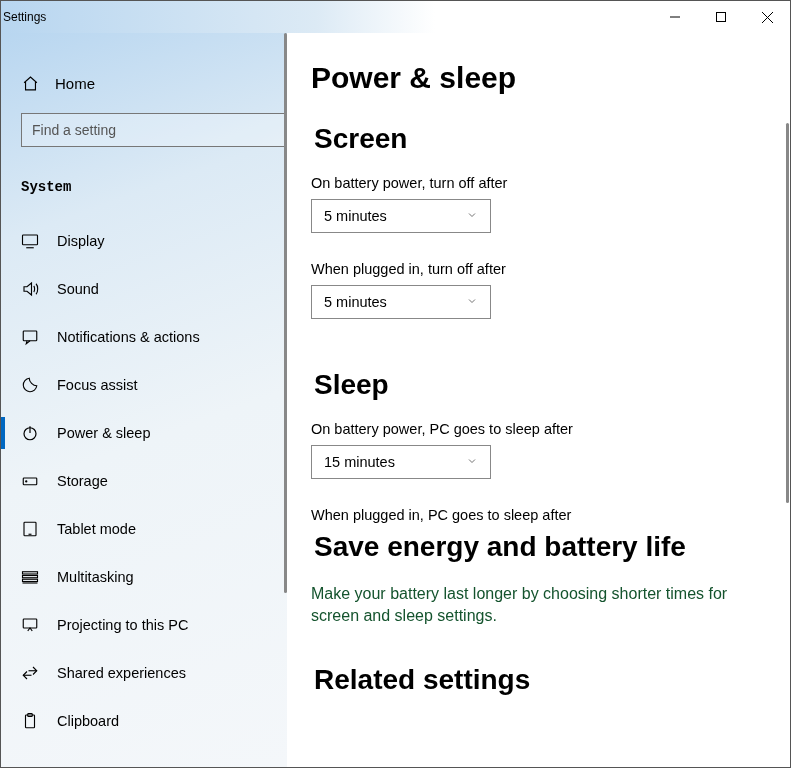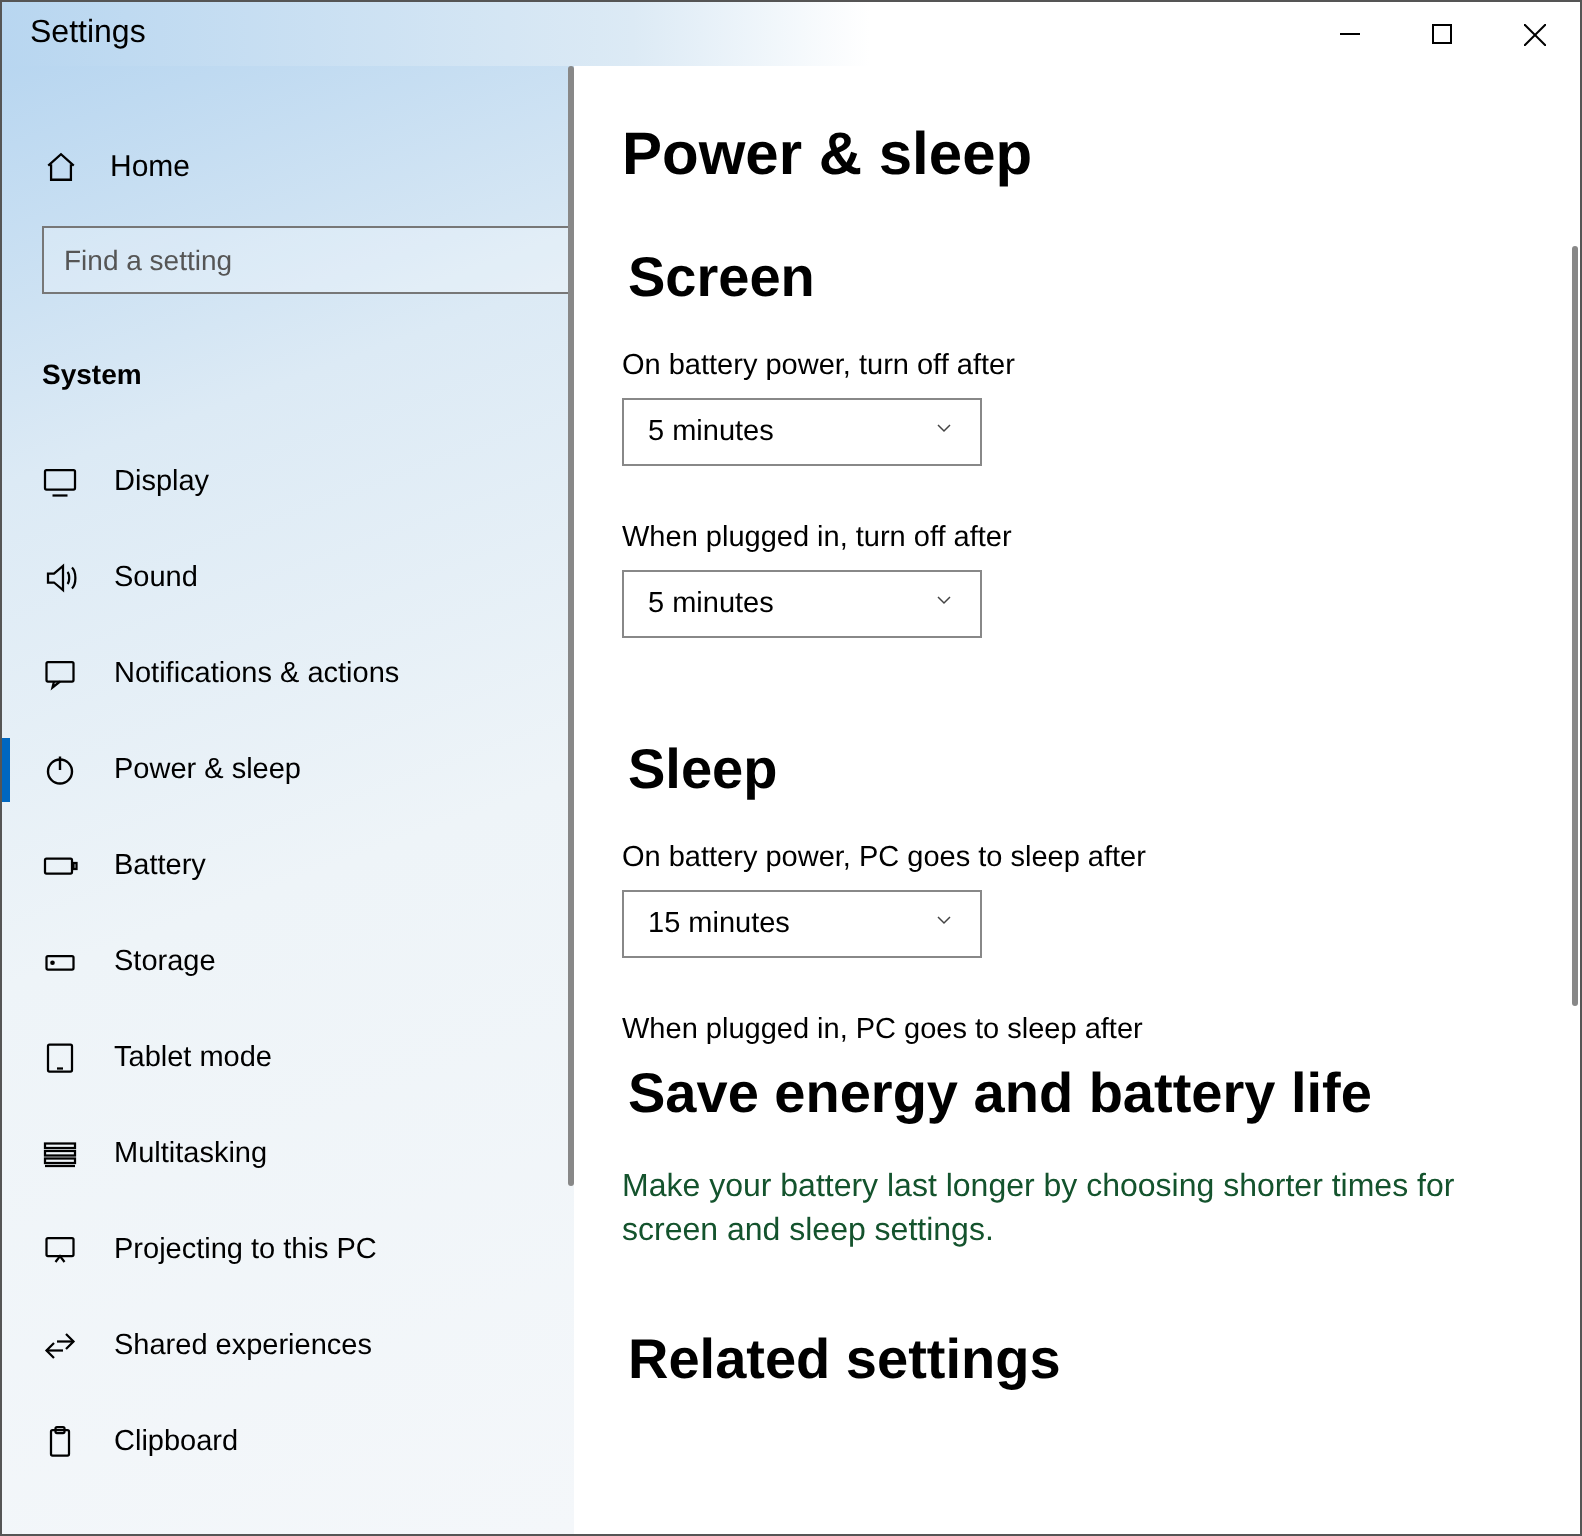--- a/index.html
+++ b/index.html
@@ -15,22 +15,22 @@
     border: 1px solid #555;
     position: relative;
   }
   .titlebar {
     height: 32px;
     display: flex;
     align-items: center;
     background: linear-gradient(to right, #b8d6f0 0%, #dceaf5 40%, #ffffff 55%);
   }
   .titlebar .title {
-    padding-left: 14px;
-    font-size: 16px;
+    padding-left: 2px;
+    font-size: 12px;
   }
   .titlebar .spacer { flex: 1; }
   .win-btn {
     width: 46px;
     height: 32px;
     display: flex;
     align-items: center;
     justify-content: center;
     color: #000;
   }
@@ -69,20 +69,21 @@
     padding: 0 10px;
     color: #555;
     font-size: 14px;
     font-style: normal;
   }
   .search .placeholder { flex:1; color:#555; }
   .section-header {
     padding: 24px 20px 12px 20px;
     font-weight: 600;
     font-size: 14px;
+    font-family: Liberation Mono, monospace;
   }
   .nav {
     position: relative;
     margin-top: 10px;
   }
   .nav-item {
     display: flex;
     align-items: center;
     height: 48px;
     padding: 0 20px;
@@ -243,40 +244,39 @@
       <div class="nav-item">
         <span class="icon">
           <svg width="18" height="18" viewBox="0 0 24 24" fill="none" stroke="#000" stroke-width="1.5">
               <rect x="3" y="4" width="18" height="13" rx="1"></rect>
               <path d="M8 17l-1 4 5-4"></path>
             </svg>
         </span>
         <span>Notifications &amp; actions</span>
       </div>
 
+      <div class="nav-item">
+        <span class="icon">
+          <svg width="18" height="18" viewBox="0 0 24 24" fill="none" stroke="#000" stroke-width="1.5">
+              <path d="M21 13A9 9 0 1 1 11 3c0 5 5 10 10 10z"></path>
+            </svg>
+        </span>
+        <span>Focus assist</span>
+      </div>
 
       <div class="nav-item active">
         <span class="icon">
           <svg width="18" height="18" viewBox="0 0 24 24" fill="none" stroke="#000" stroke-width="1.6">
               <circle cx="12" cy="13" r="8"></circle>
               <line x1="12" y1="3" x2="12" y2="12"></line>
             </svg>
         </span>
         <span>Power &amp; sleep</span>
       </div>
 
-      <div class="nav-item">
-        <span class="icon">
-          <svg width="18" height="18" viewBox="0 0 24 24" fill="none" stroke="#000" stroke-width="1.5">
-              <rect x="2" y="7" width="18" height="10" rx="1"></rect>
-              <rect x="21" y="10" width="2" height="4"></rect>
-            </svg>
-        </span>
-        <span>Battery</span>
-      </div>
 
       <div class="nav-item">
         <span class="icon">
           <svg width="18" height="18" viewBox="0 0 24 24" fill="none" stroke="#000" stroke-width="1.5">
               <rect x="3" y="8" width="18" height="9" rx="1"></rect>
               <circle cx="7" cy="12.5" r="0.8" fill="#000"></circle>
             </svg>
         </span>
         <span>Storage</span>
       </div>

